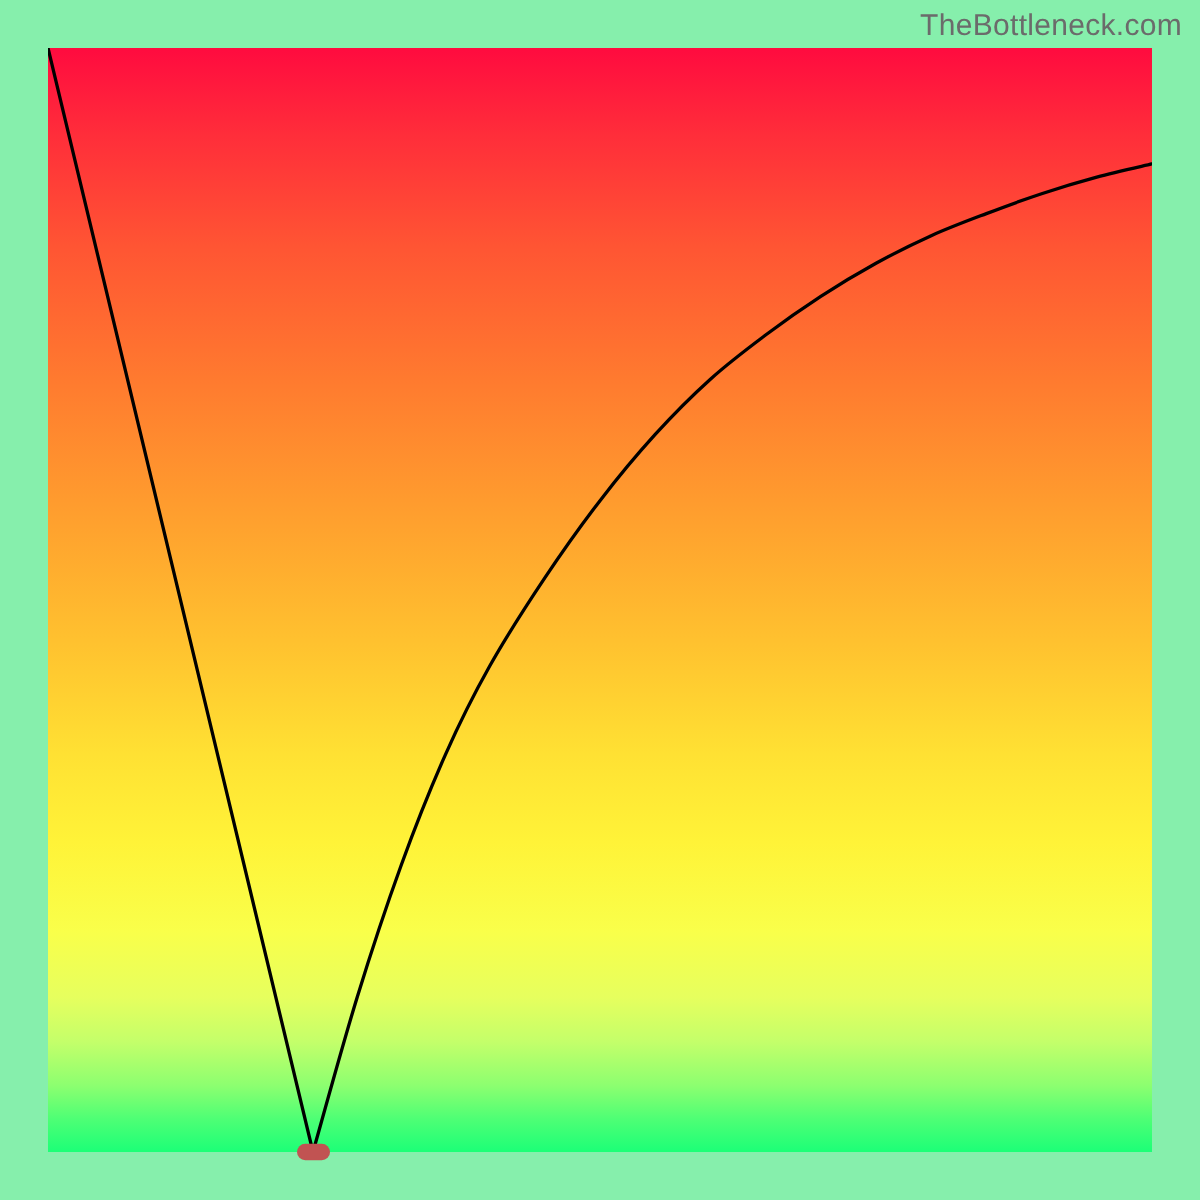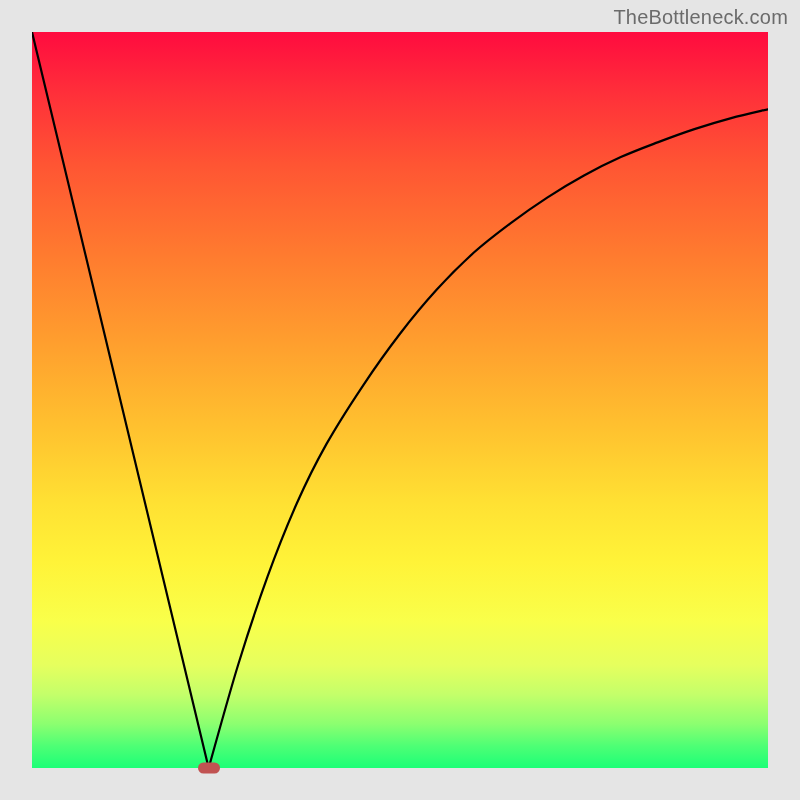--- a/index.html
+++ b/index.html
@@ -8,21 +8,21 @@
     width: 800px;
     height: 800px;
     background: #000;
     overflow: hidden;
     font-family: Arial, Helvetica, sans-serif;
   }
   .frame {
     position: relative;
     width: 800px;
     height: 800px;
-    background: #e5e5e5;
+    background: #86efac;
     text-align: right;
   }
   .plot-area {
     position: absolute;
     left: 32px;
     top: 32px;
     width: 736px;
     height: 736px;
     
     background: linear-gradient(to bottom,

